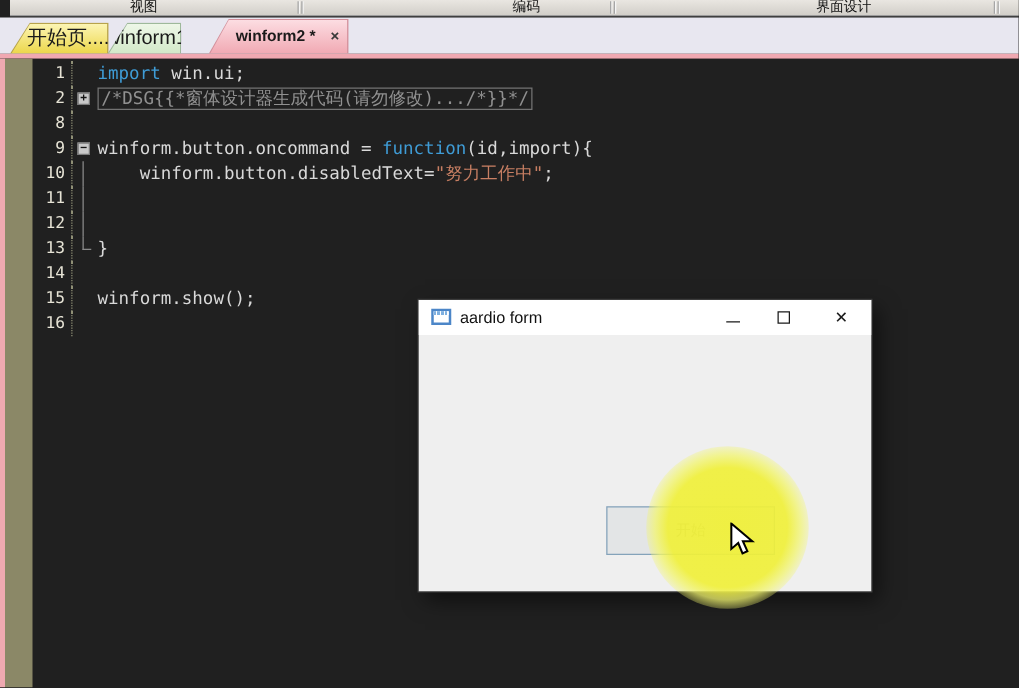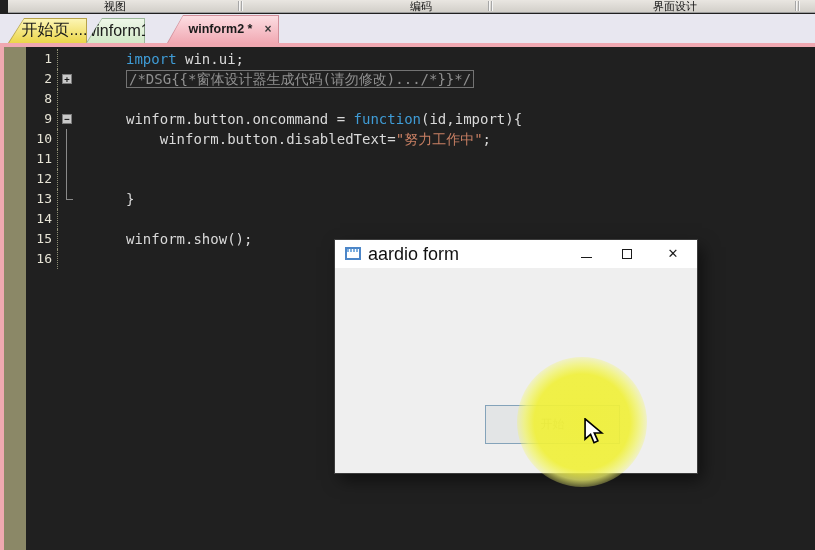--- a/index.html
+++ b/index.html
@@ -48,36 +48,36 @@
   .crow { display:flex; height:20px; line-height:20px; }
   .ln { width:32px; text-align:right; padding-right:5px; color:#e6e3d5;
         font-size:13px; border-right:1px dotted #8f8f75; flex:0 0 32px; }
   .fold { width:18px; flex:0 0 18px; position:relative; }
   .fbox { position:absolute; left:4px; top:5px; width:10px; height:10px;
           background:#c9c9c9; border:1px solid #7b7b7b; color:#141414;
           font:bold 9px/8px "DejaVu Sans Mono", monospace; text-align:center; }
   .fbar { position:absolute; left:8px; top:0; bottom:0; width:1px; background:#8a8a8a; }
   .fcorner { position:absolute; left:8px; top:0; height:11px; width:7px;
              border-left:1px solid #8a8a8a; border-bottom:1px solid #8a8a8a; }
-  .ctext { white-space:pre; font-size:14px; padding-left:2px;margin-left:48px; }
+  .ctext { white-space:pre; font-size:14px; padding-left:2px; }
   .seg-def { color:#d9d9d9; }
   .seg-kw  { color:#3f9cd6; }
   .seg-str { color:#c87f63; }
   .seg-cmt { color:#909090; }
   .cbox { border:1px solid #737373; padding:0 2px; }
 
   
   .form-window { position:absolute; left:335px; top:240px; width:362px; height:233px;
                  background:#efefef; box-shadow:0 0 0 1px #3c3c3c, 5px 7px 16px rgba(0,0,0,.55); }
   .titlebar { position:relative; height:28px; background:#ffffff; }
   .win-icon { position:absolute; left:10px; top:7px; width:16px; height:13px;
               border:2px solid #4c86c8; background:#fff; }
   .win-icon::before { content:""; position:absolute; left:0; right:0; top:0; height:3px;
                       background:repeating-linear-gradient(90deg,#7fb0e0 0 2px,#fff 2px 3px); }
-  .win-title { position:absolute; left:33px; top:0; line-height:28px; font-size:18px;
+  .win-title { position:absolute; left:33px; top:0; line-height:28px; font-size:13px;
                color:#111; }
   .ctl { position:absolute; top:0; width:30px; height:28px; display:flex;
          align-items:center; justify-content:center; }
   .ctl-min { left:236px; } .ctl-max { left:277px; } .ctl-close { left:323px; }
   .glyph-min { width:11px; border-top:1px solid #1a1a1a; margin-top:6px; display:block; }
   .glyph-max { width:10px; height:10px; border:1px solid #1a1a1a; display:block; }
   .glyph-close { font-size:13px; color:#1a1a1a; line-height:28px; }
   .form-body { position:relative; height:205px; }
   .start-button { position:absolute; left:150px; top:137px; width:135px; height:39px;
                   background:#e3e5e6; border:1px solid #84a3ba; display:flex;

